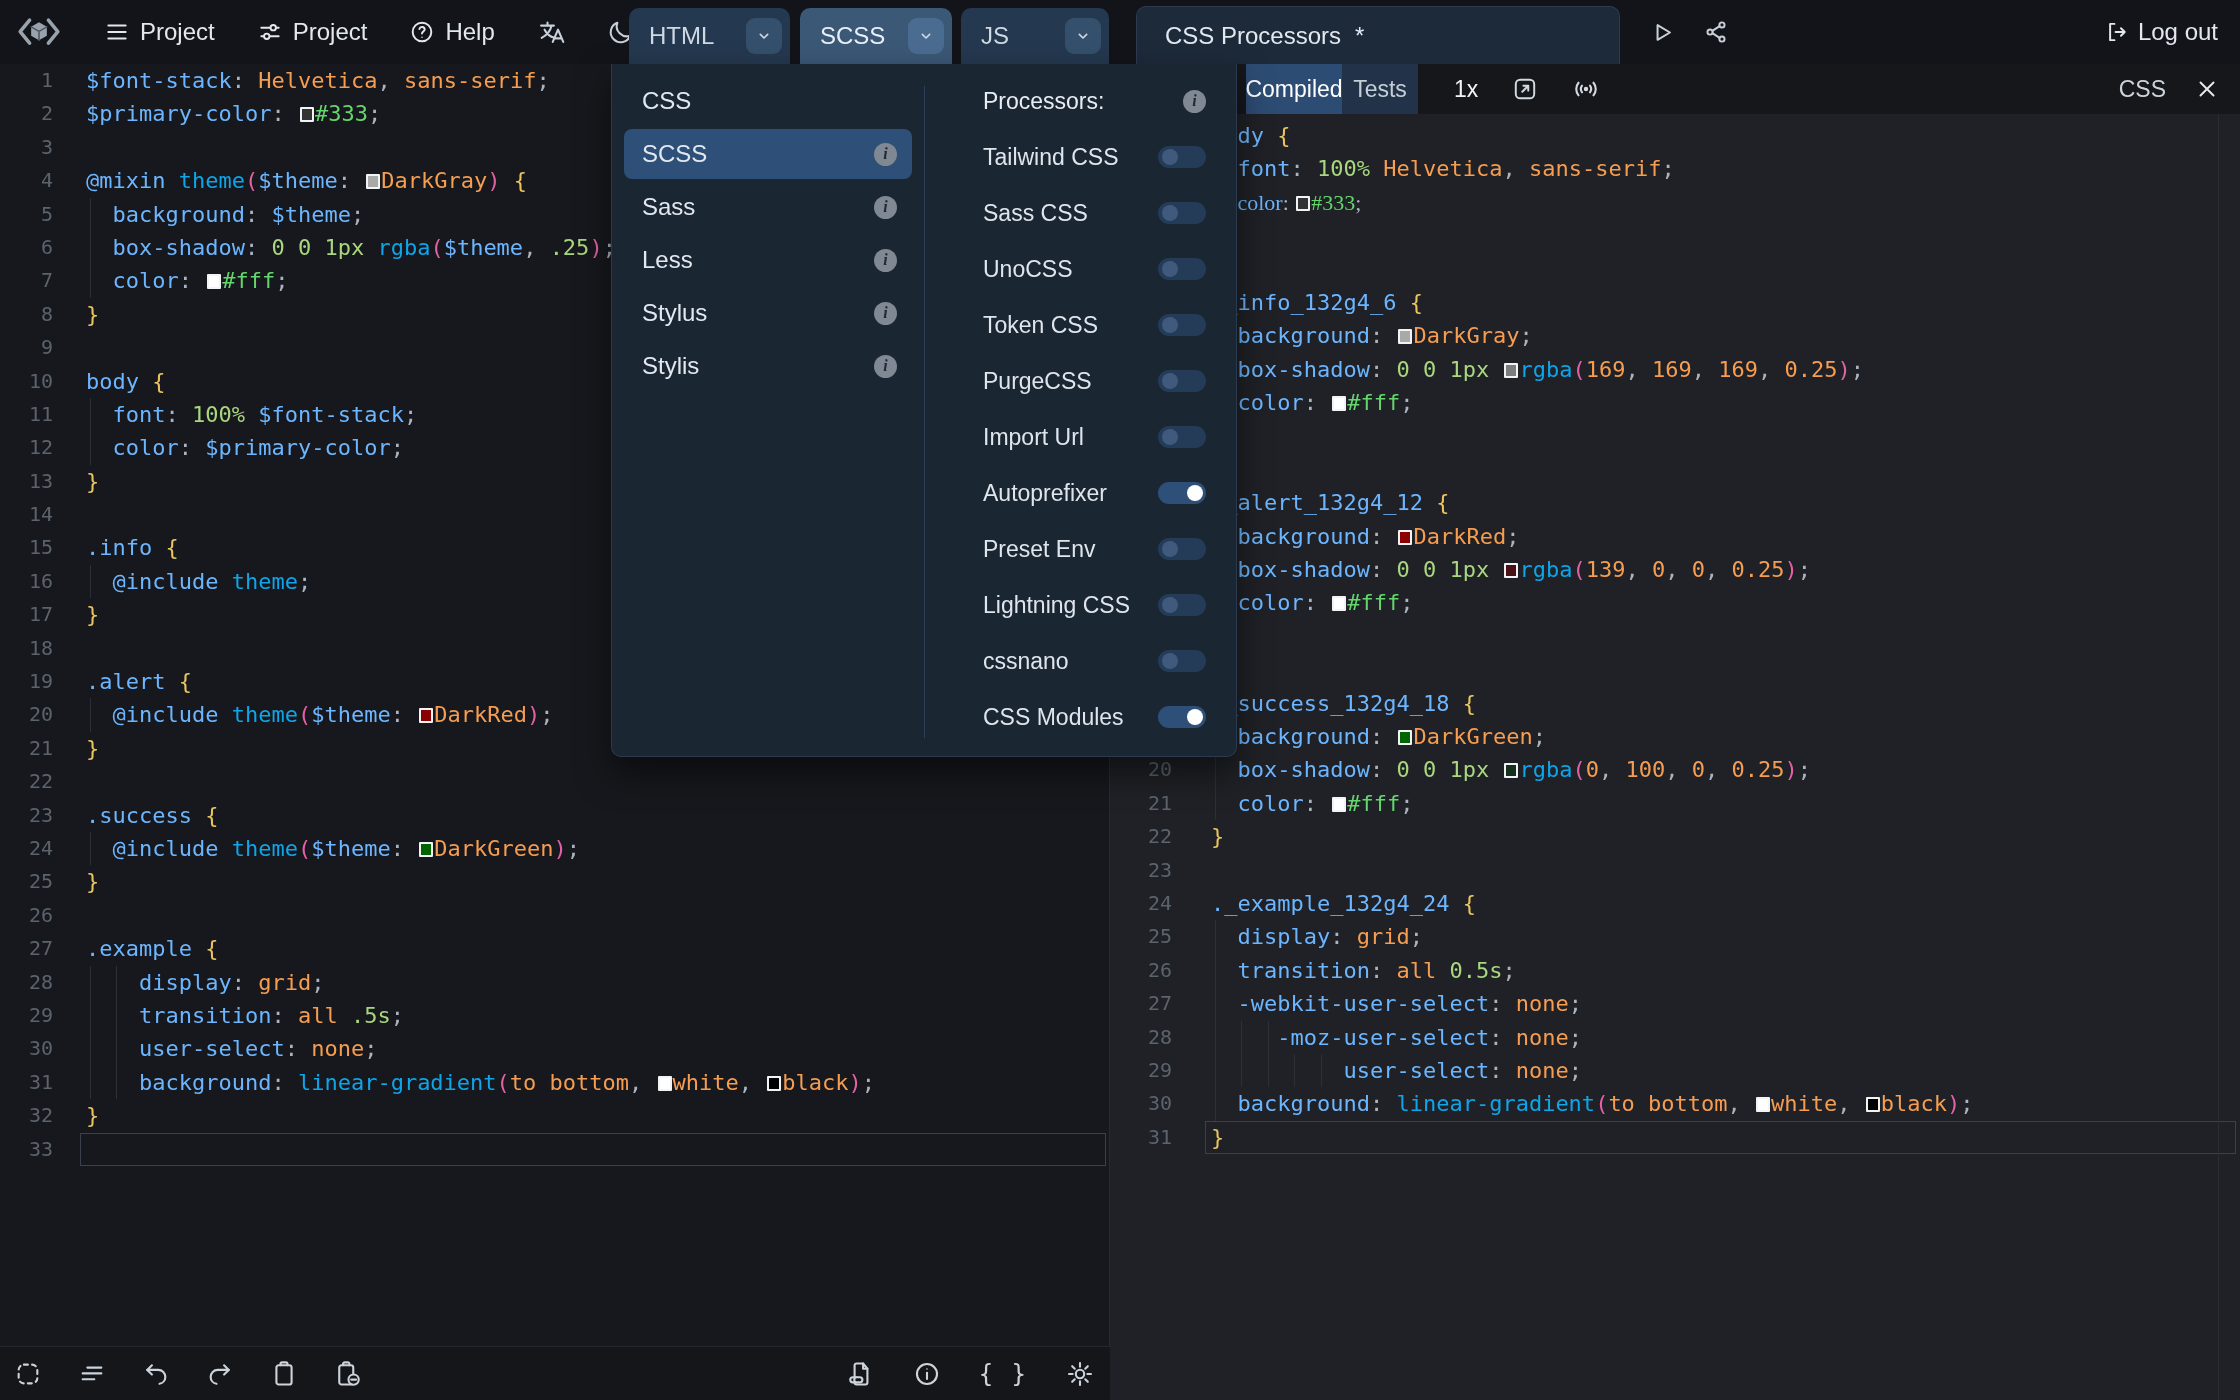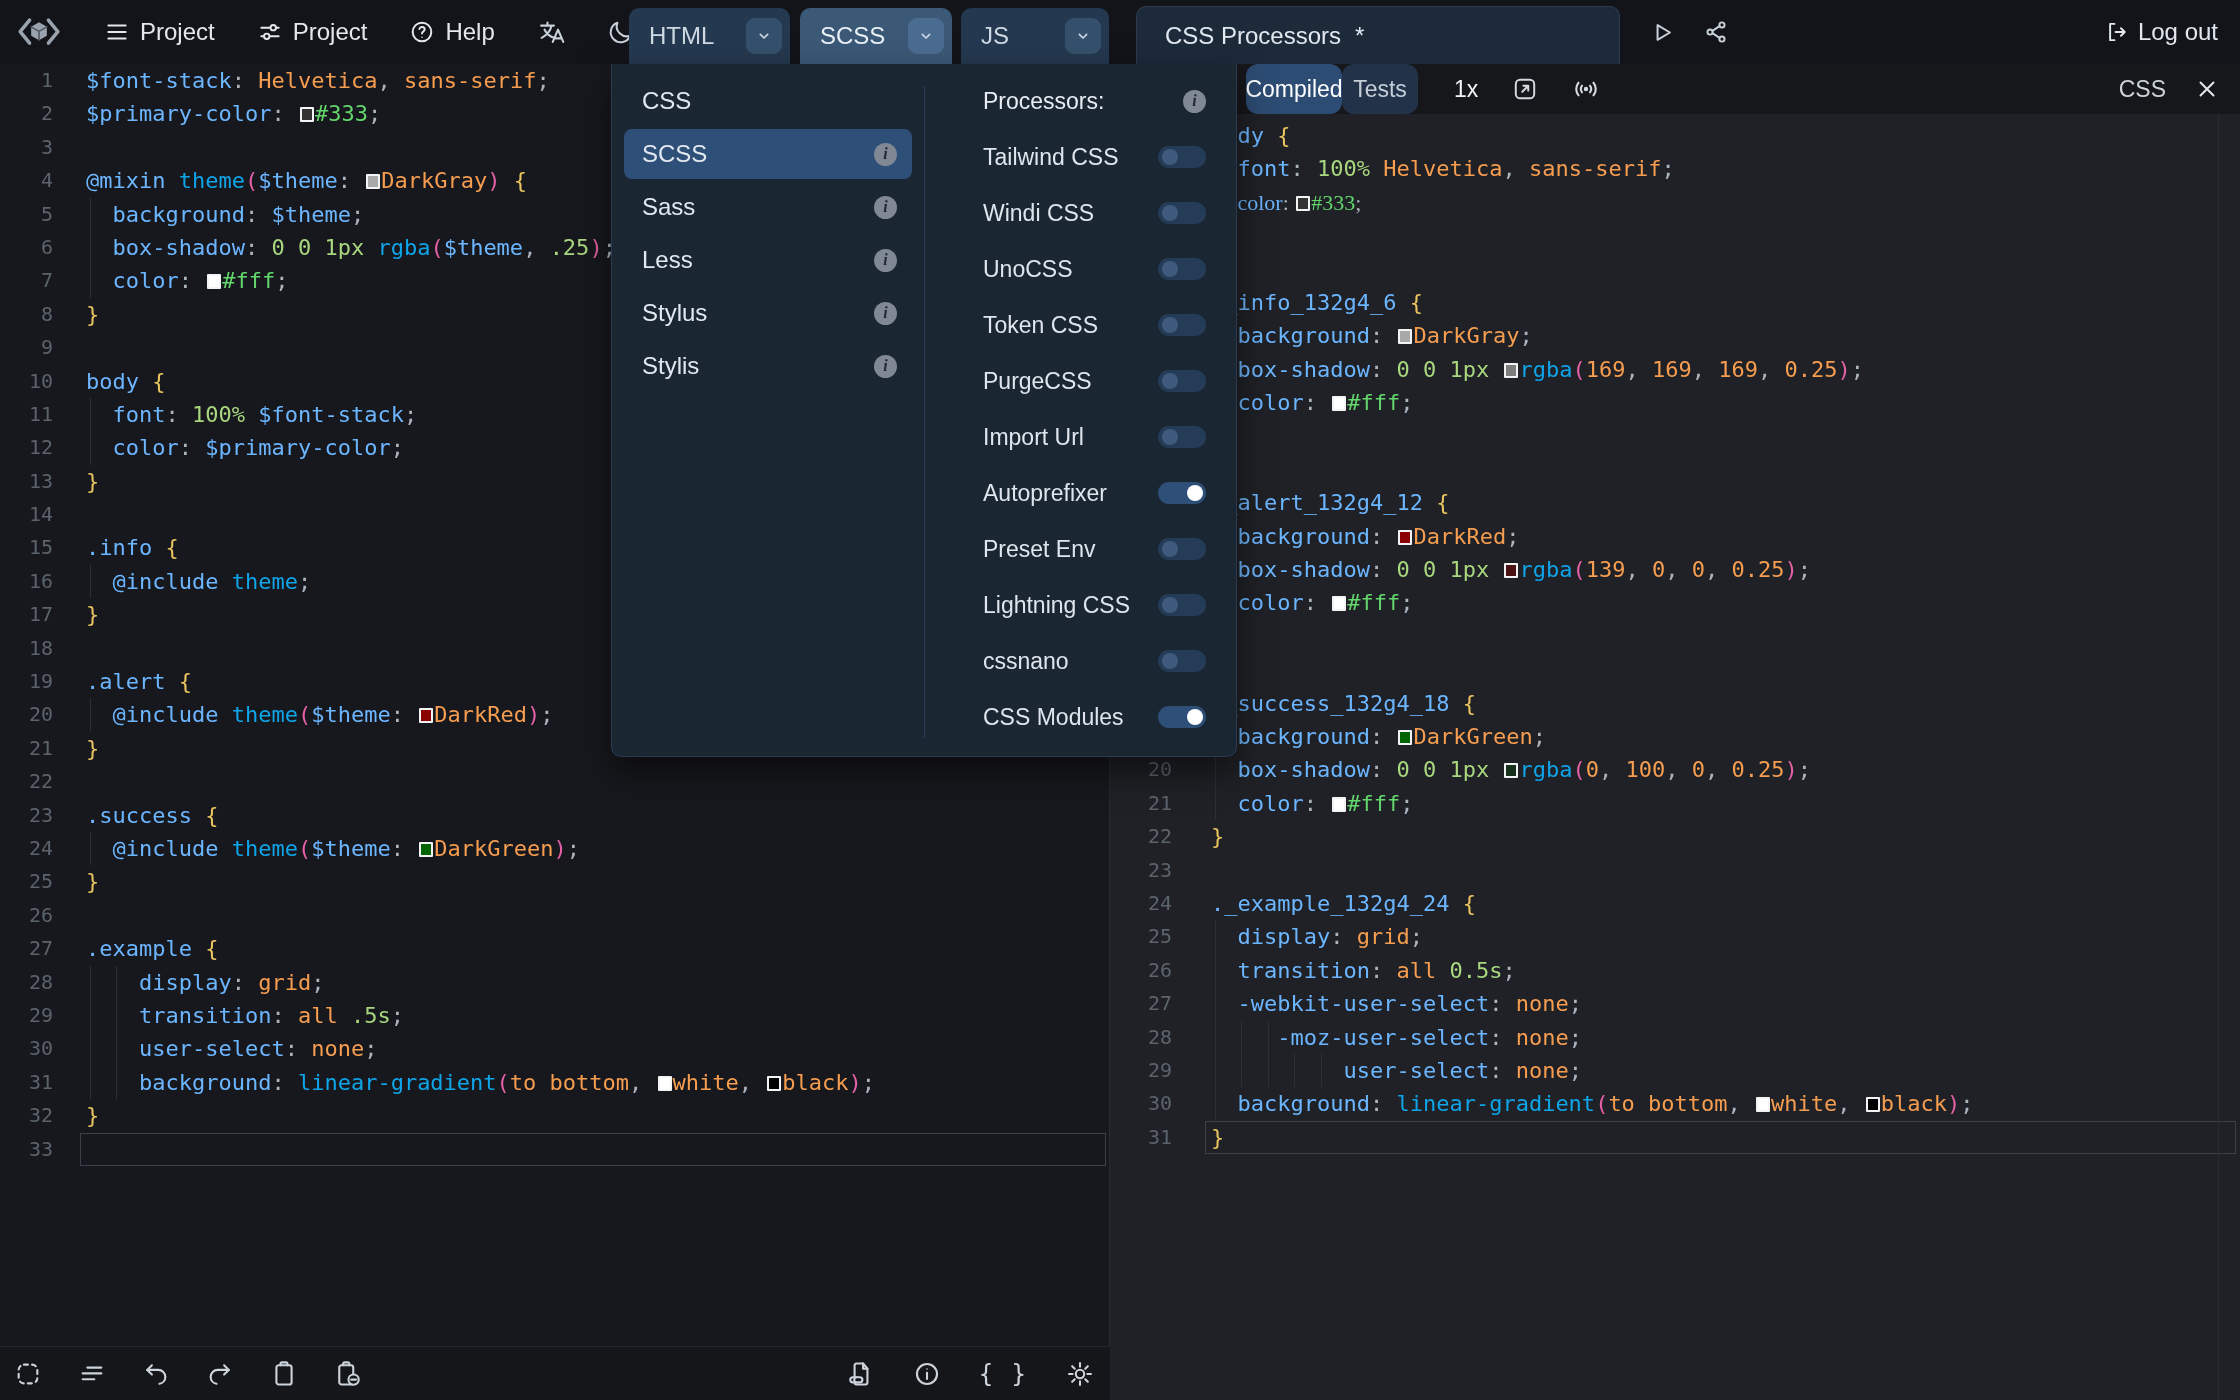--- a/index.html
+++ b/index.html
@@ -31,21 +31,21 @@
   #left-pane { position:absolute; left:0; top:64px; width:1110px; height:1336px; background:#17181d; border-right:1px solid #262b31; }
   #left-editor { position:absolute; left:0; top:0; width:1110px; height:1282px; overflow:hidden; }
   #left-footer { position:absolute; left:0; bottom:0; width:1110px; height:54px; background:#14161a; border-top:1px solid #23272e; }
   #lf-left { position:absolute; left:14px; top:0; height:54px; display:flex; align-items:center; gap:36px; color:#ccd3db; }
   #lf-right { position:absolute; right:16px; top:0; height:54px; display:flex; align-items:center; gap:38px; color:#ccd3db; }
   .footbtn { display:flex; align-items:center; cursor:pointer; }
   .braces-glyph { font-family:"DejaVu Sans Mono", monospace; font-size:24px; color:#ccd3db; letter-spacing:2px; }
 
   #right-pane { position:absolute; left:1110px; top:64px; width:1130px; height:1336px; background:#1f2126; }
   #out-header { position:absolute; left:0; top:0; width:1130px; height:50px; background:#16171b; display:flex; align-items:center; }
-  .out-tab { height:50px; display:flex; align-items:center; justify-content:center; font-size:23px; cursor:pointer;border-radius:12px; }
+  .out-tab { height:50px; display:flex; align-items:center; justify-content:center; font-size:23px; cursor:pointer; }
   .out-tab.active { background:#2d4c73; color:#ffffff; width:96px; }
   .out-tab.inactive { background:#223349; color:#c6cfd9; width:76px; }
   #zoom-label { margin-left:36px; font-size:23px; color:#f0f3f7; }
   .oh-icon { margin-left:34px; color:#d3dae2; display:flex; cursor:pointer; }
   #oh-right { position:absolute; right:20px; top:0; height:50px; display:flex; align-items:center; gap:28px; }
   #out-lang { font-size:23px; color:#ccd3db; }
   #out-close { color:#e4e9ef; display:flex; cursor:pointer; }
   #right-editor { position:absolute; left:0; top:50px; width:1130px; height:1286px; padding-top:5px; overflow:hidden; }
   #right-scroll-line { position:absolute; right:21px; top:50px; bottom:0; width:1px; background:#292c31; }
 
@@ -662,21 +662,21 @@
           <span class="proc-label">Processors:</span>
           <span class="info-badge">i</span>
         </div>
         <div class="proc-row">
           <span class="proc-label">Tailwind CSS</span>
           <span class="toggle off">
             <span class="knob"></span>
           </span>
         </div>
         <div class="proc-row">
-          <span class="proc-label">Windi CSS</span>
+          <span class="proc-label">Sass CSS</span>
           <span class="toggle off">
             <span class="knob"></span>
           </span>
         </div>
         <div class="proc-row">
           <span class="proc-label">UnoCSS</span>
           <span class="toggle off">
             <span class="knob"></span>
           </span>
         </div>

